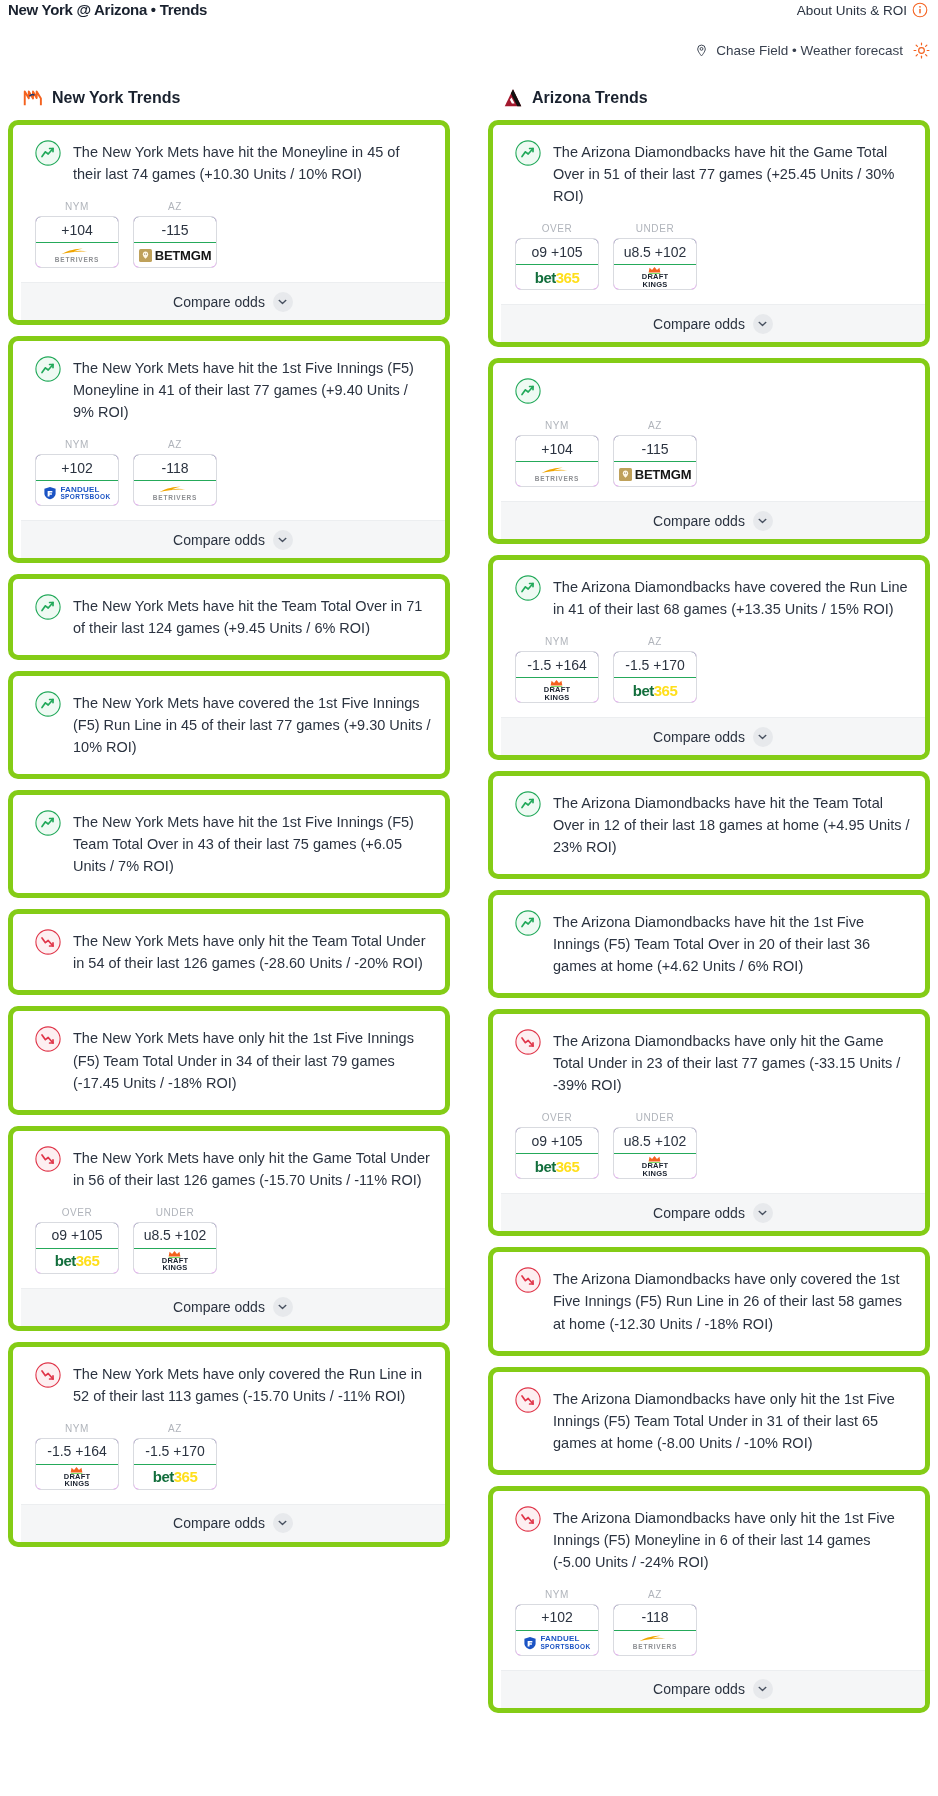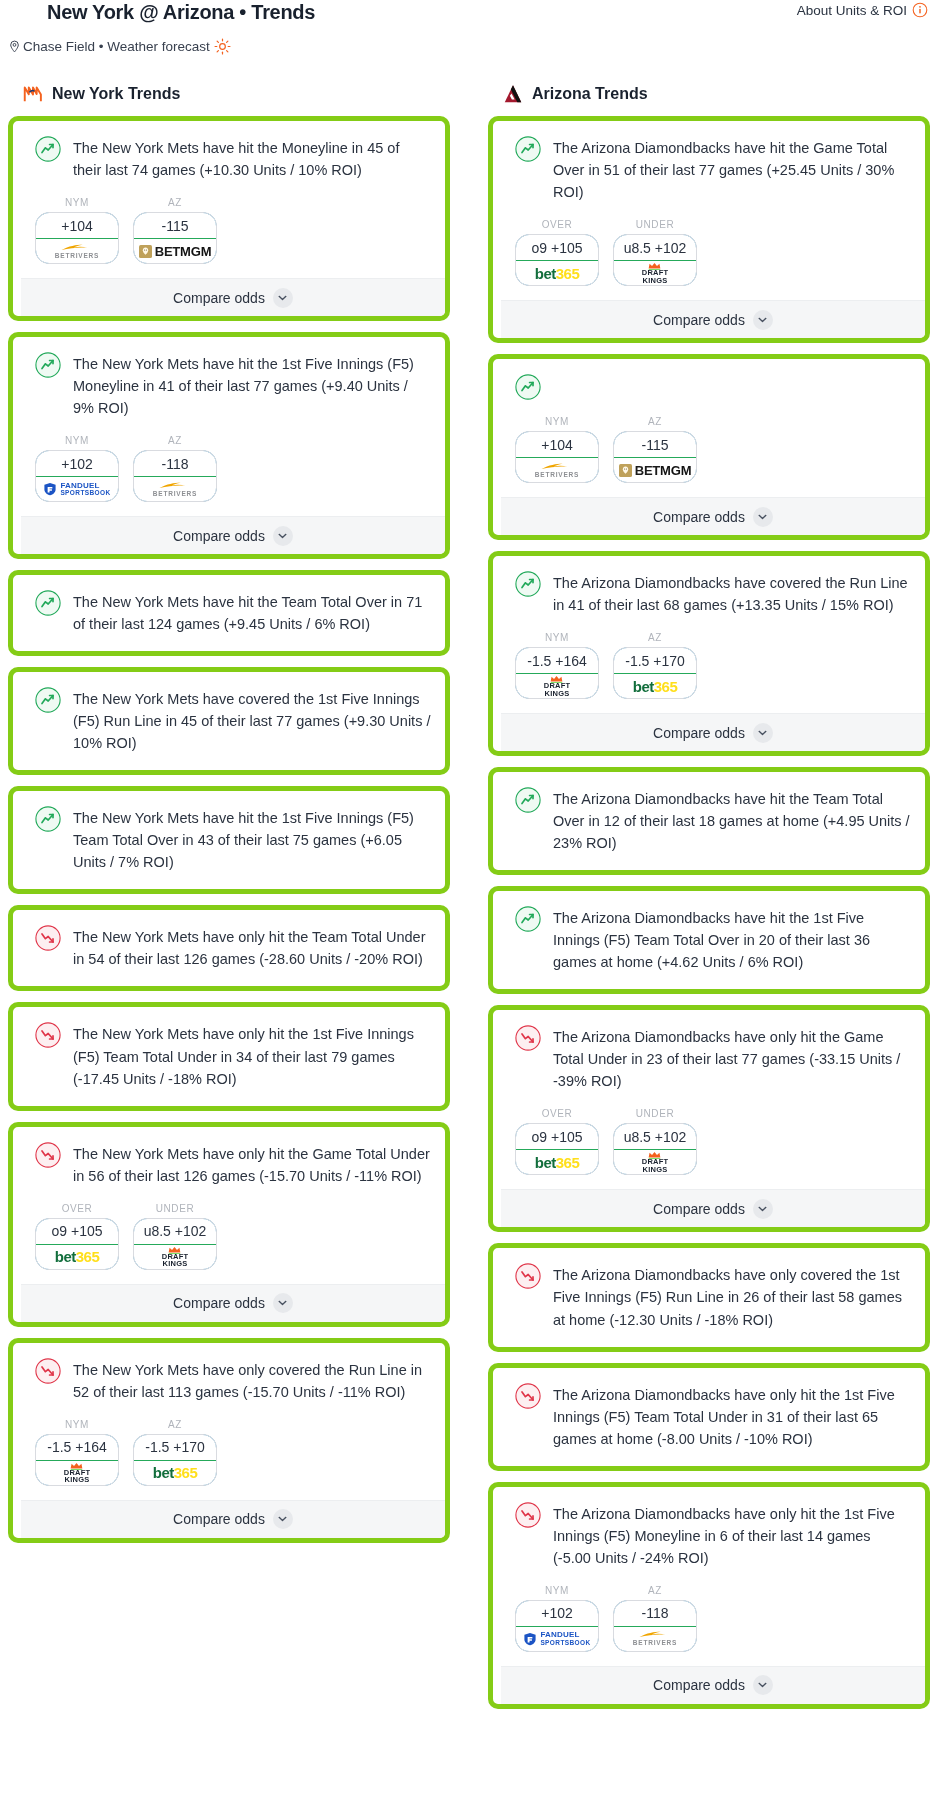--- a/index.html
+++ b/index.html
@@ -8,26 +8,26 @@
     background: #ffffff;
     font-family: "Liberation Sans", sans-serif;
     color: #1a2230;
     -webkit-font-smoothing: antialiased;
   }
   .page { padding: 0 0 16px 0; position: relative; }
 
   
   .header { padding: 0 8px; position: relative; }
   .title {
-    font-size: 20px; font-weight: bold; letter-spacing: -0.3px;
-    color: #19212e; padding-top: 1px; margin-left: 39px;
+    font-size: 15px; font-weight: bold; letter-spacing: -0.3px;
+    color: #19212e; padding-top: 1px;
   }
   .subline {
-    display: flex; align-items: center; gap: 2px;
-    margin-top: 14px; font-size: 13.5px; color: #39414f;
+    display: flex; align-items: center; gap: 8px;
+    margin-top: 24px; font-size: 13.5px; color: #39414f; justify-content: flex-end;
   }
   .pin-icon { width: 13px; height: 15px; display: inline-block; flex: none; }
   .sun-icon { width: 17px; height: 17px; display: inline-block; flex: none; margin-left: 2px;}
   .about-roi {
     position: absolute; right: 10px; top: 2px;
     display: flex; align-items: center; gap: 5px;
     font-size: 13.5px; color: #2b3442; cursor: pointer;
   }
   .info-circle { width: 16px; height: 16px; flex: none; }
 
@@ -61,21 +61,21 @@
   .odds-row {
     display: flex; gap: 14px;
     margin-top: 14px; padding-right: 3px;
   }
   .odds-cell { width: 84px; }
   .odds-label {
     text-align: center; font-size: 10px; letter-spacing: 0.6px;
     color: #b0b4bb; margin-bottom: 4px; font-weight: normal;
   }
   .odds-box {
-    border: 1px solid #d9dbe0; border-radius: 14px; overflow: hidden; background: #0369a1;
+    border: 1px solid #d9dbe0; border-radius: 6px; overflow: hidden; background: #d946ef;
   }
   .odds-val {
     border: 1px solid #25a95a; border-radius: 6px 6px 0 0;
     margin: -1px -1px 0 -1px;
     height: 27px; display: flex; align-items: center; justify-content: center;
     font-size: 14px; color: #2b3340; background: #fff; white-space: nowrap;
   }
   .book {
     height: 24px; display: flex; align-items: center; justify-content: center;
     background: #fff;

